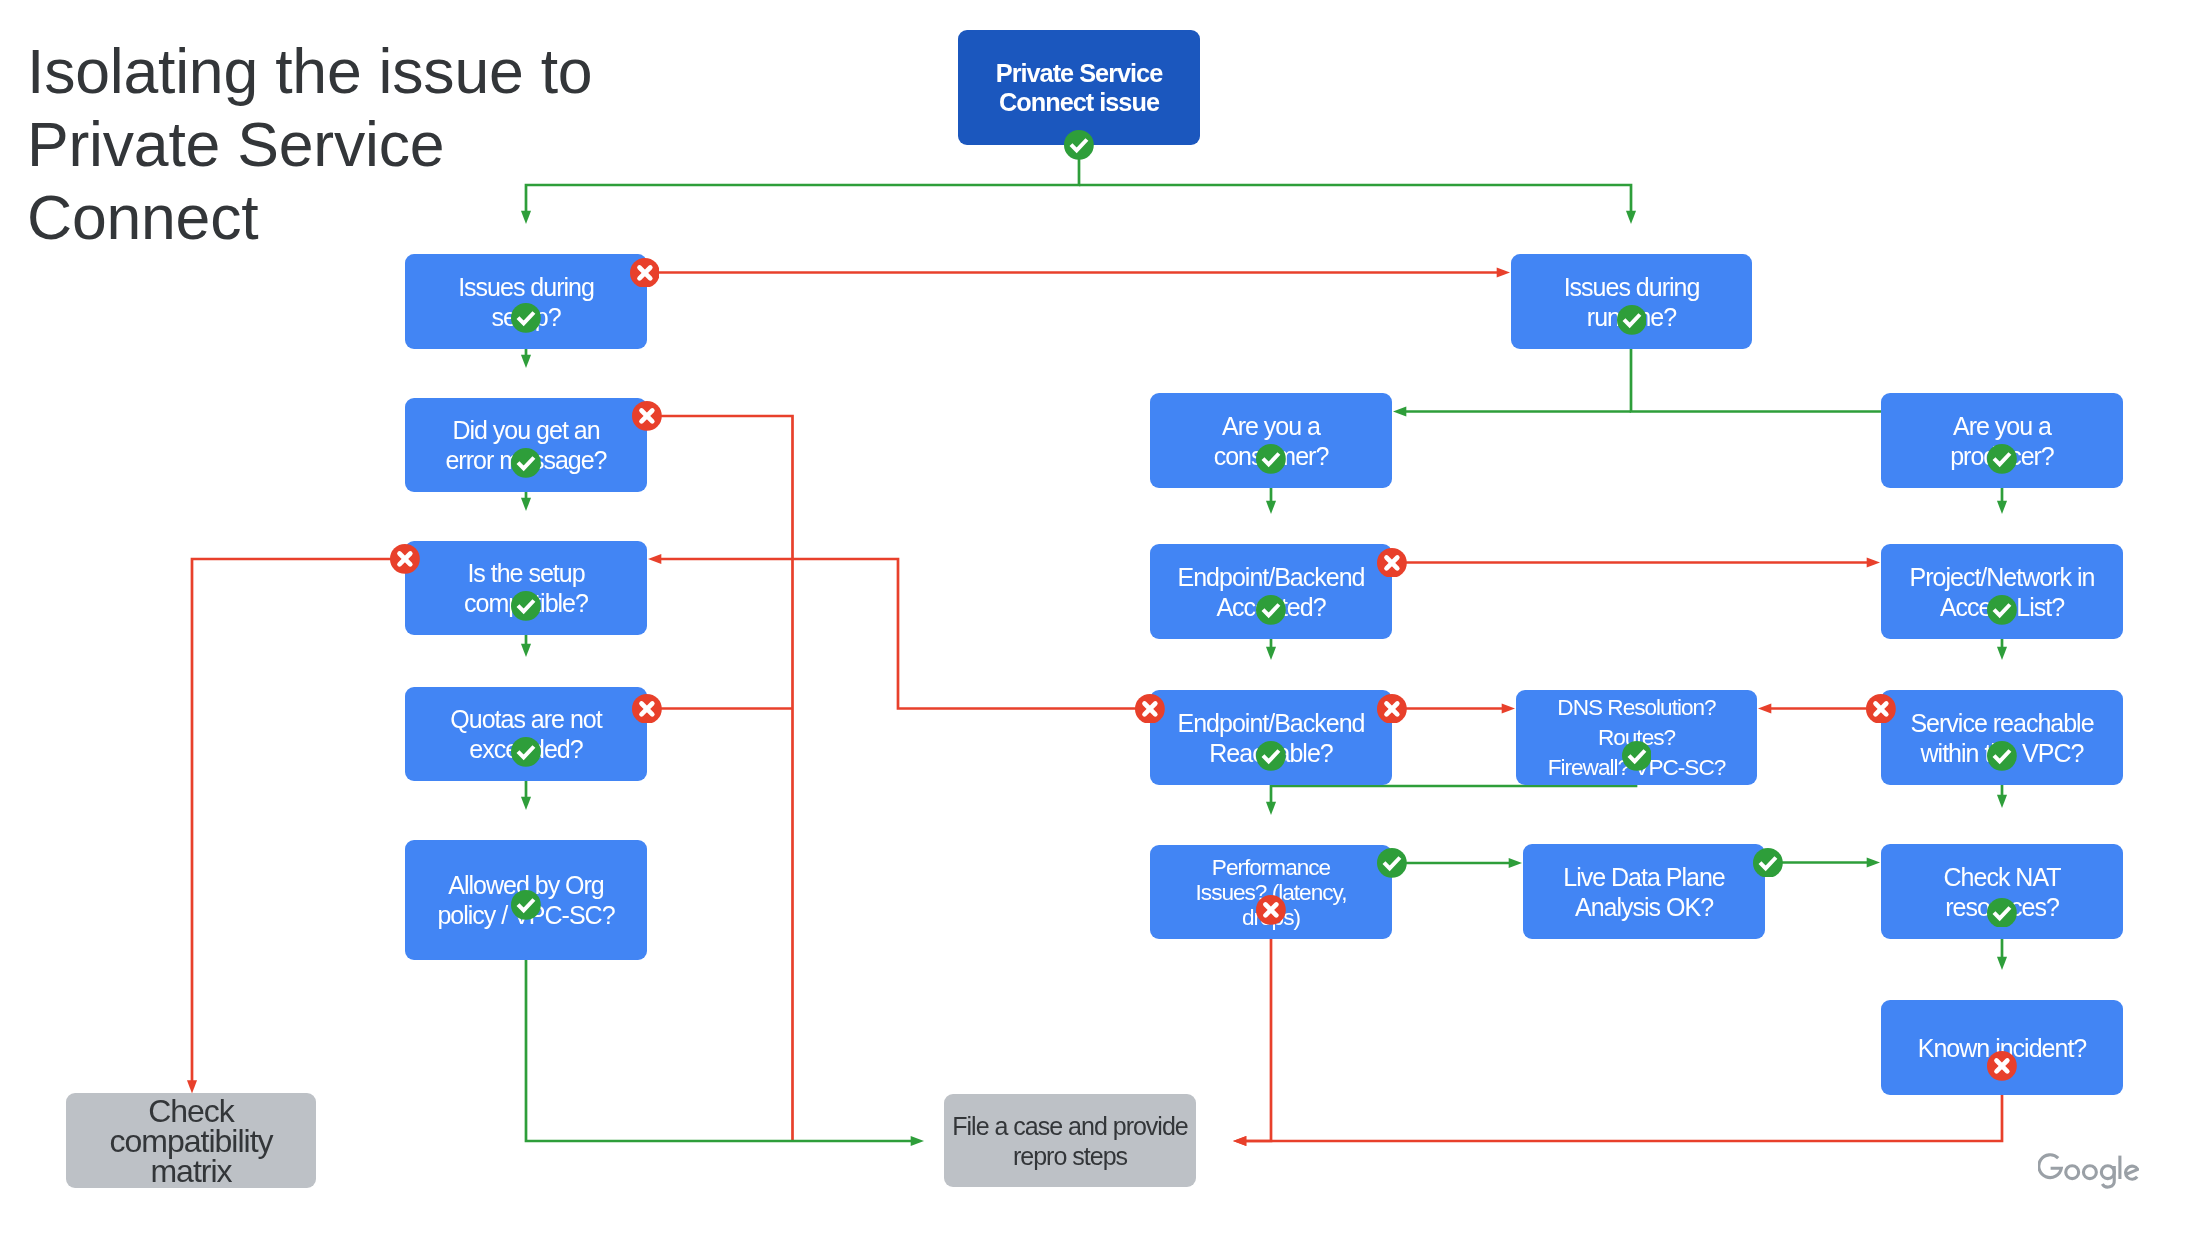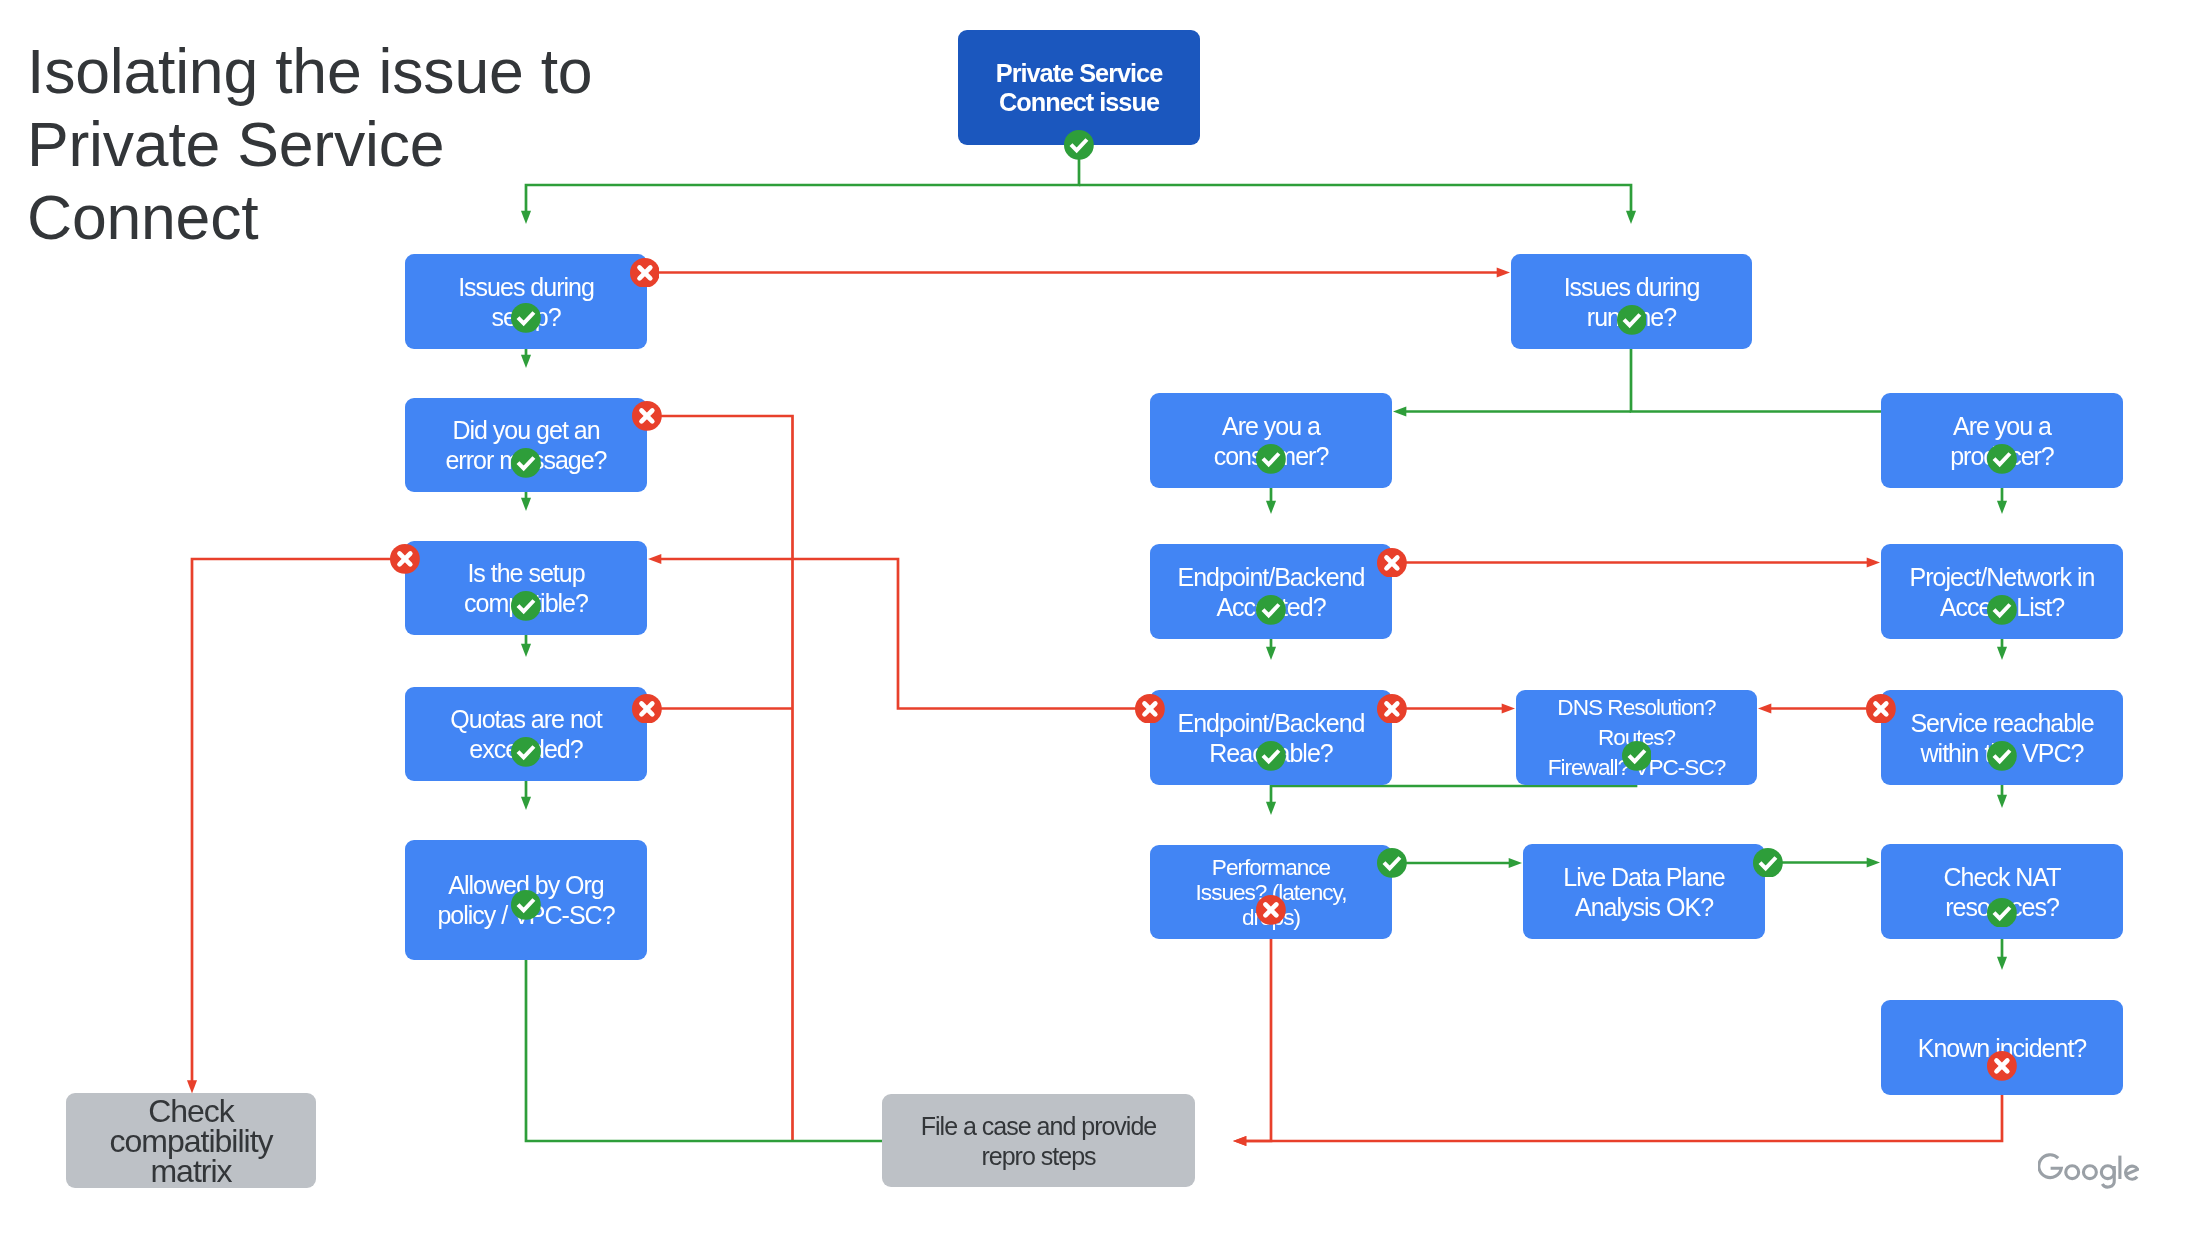--- a/index.html
+++ b/index.html
@@ -218,21 +218,21 @@
 resources?</span>
       </div>
     <div class="node blue" style="left:1881px;top:971px;width:242px;height:95px">
         <span class="lbl">Known incident?</span>
       </div>
     <div class="node gray" style="left:66px;top:1093px;width:250px;height:95px;font-size:32px;line-height:30px">
         <span class="lbl">Check
 compatibility
 matrix</span>
       </div>
-    <div class="node gray" style="left:882px;top:1094px;width:313px;height:93px">
+    <div class="node gray" style="left:944px;top:1094px;width:252px;height:93px">
         <span class="lbl">File a case and provide
 repro steps</span>
       </div>
   </div>
 
   <div id="badges">
     <svg class="badge" viewBox="0 0 32 32" style="left:1064.1px;top:130.1px;width:29.8px;height:29.8px">
         <circle cx="16" cy="16" r="16" fill="#2E9E3A"></circle>
         <path d="M7.5 15.6 L13.6 21.9 L24.6 10.2" stroke="#fff" stroke-width="4.3" fill="none" stroke-linecap="butt" stroke-linejoin="miter"></path>
       </svg>

